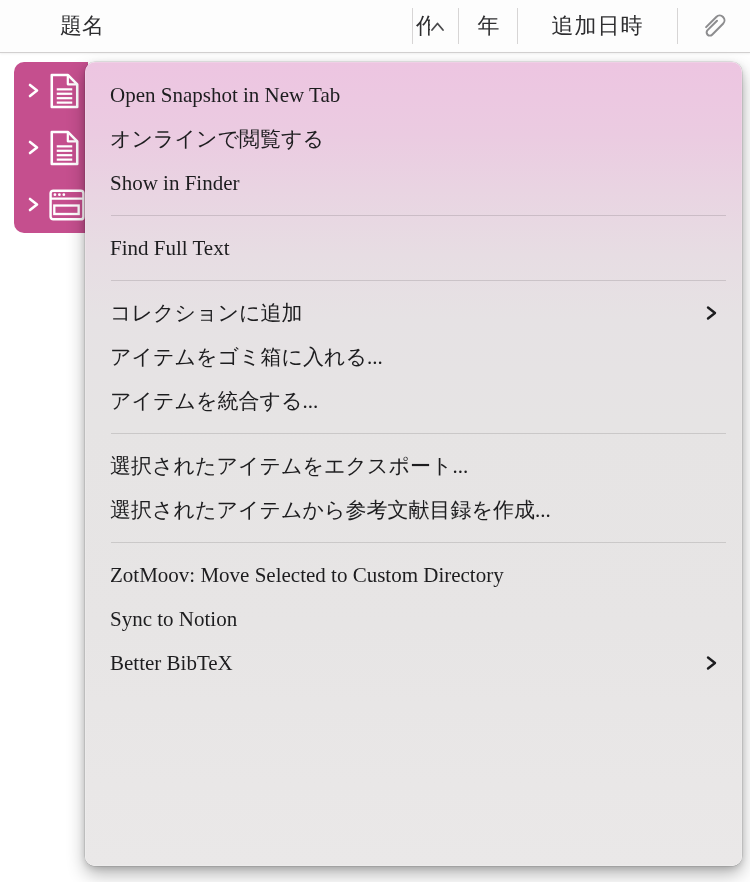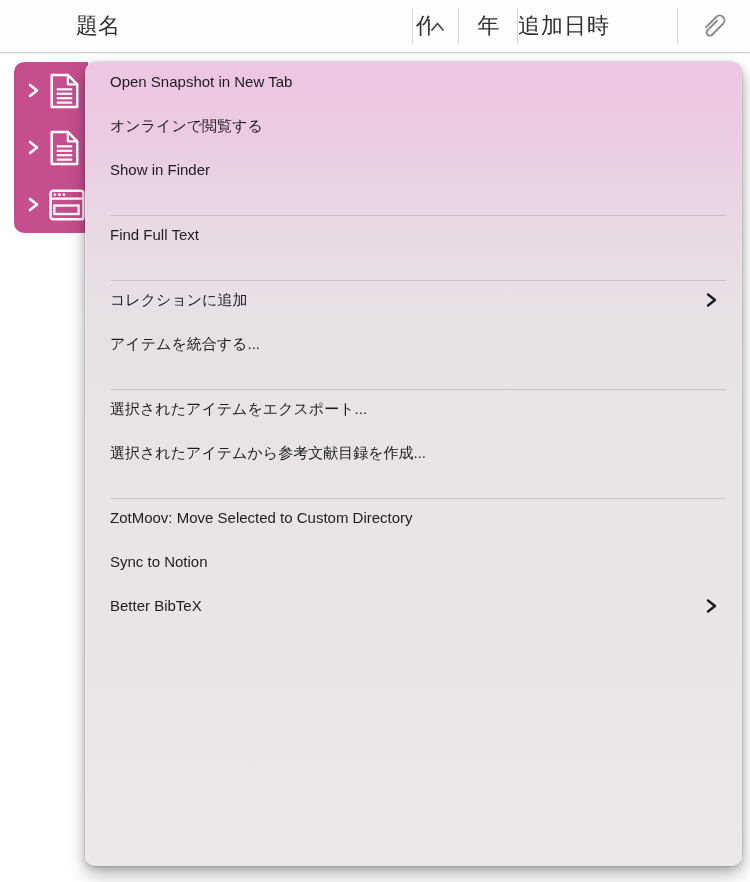--- a/index.html
+++ b/index.html
@@ -13,38 +13,38 @@
 
   
   .table-header{
     position:absolute; top:0; left:0; width:750px; height:53px;
     background:#fdfdfd;
     border-bottom:1px solid #d2d0d0;
     box-shadow:0 1px 2px rgba(0,0,0,0.06);
   }
   .col-title{
     position:absolute; left:60px; top:0; height:52px; line-height:52px;
-    font-size:22px; color:#2e2e30; white-space:nowrap;margin-left:16px;
+    font-size:22px; color:#2e2e30; white-space:nowrap;
   }
   .col-div{ position:absolute; top:8px; height:36px; width:1px; background:#d7d5d5; }
   .col-creator{
     position:absolute; left:416px; top:0; height:52px; width:42px;
     display:flex; align-items:center; justify-content:flex-start;
   }
   .creator-clip{
     display:inline-block; width:14px; overflow:hidden; white-space:nowrap;
     font-size:22px; color:#2e2e30;
   }
   .col-year{
     position:absolute; left:459px; top:0; width:59px; height:52px; line-height:52px;
     text-align:center; font-size:22px; color:#2e2e30;
   }
   .col-dateadded{
     position:absolute; left:518px; top:0; width:159px; height:52px; line-height:52px;
-    text-align:left; font-size:22px; color:#2e2e30; letter-spacing:1px; white-space:nowrap;
+    text-align:center; font-size:22px; color:#2e2e30; letter-spacing:1px; white-space:nowrap;
   }
   .col-attach{
     position:absolute; left:677px; top:0; width:73px; height:52px;
     display:flex; align-items:center; justify-content:center;
   }
 
   
   .selected-rows{
     position:absolute; left:14px; top:62px; width:74px;
     border-radius:10px 0 0 10px;
@@ -62,23 +62,23 @@
     background:linear-gradient(180deg,
       #edc5e1 0%, #ebcbe1 9%, #e9d4e2 16%, #e7dde3 24%,
       #e6e2e4 32%, #e6e4e4 45%, #e7e5e5 70%, #eae8e8 100%);
     box-shadow:
       0 0 0 0.5px rgba(0,0,0,0.15),
       inset 0 0 0 0.5px rgba(255,255,255,0.35),
       0 8px 18px rgba(0,0,0,0.30),
       0 2px 6px rgba(0,0,0,0.15);
   }
   .mi{
-    height:44px; display:flex; align-items:flex-start;
+    height:44px; display:flex; align-items:center;
     padding:0 24px 0 25px;
-    font-size:15px; color:#1d1d1f; white-space:nowrap;
+    font-size:21px; color:#1d1d1f; white-space:nowrap;font-family:Liberation Serif, serif;
   }
   .mi .lbl{ flex:1 1 auto; overflow:hidden; }
   .mi.disabled{ color:#b3b1b2; }
   .mi .sub{ display:flex; margin-left:12px; }
   .msep{
     height:1px; margin:10px 16px 10px 26px;
     background:rgba(0,0,0,0.12);
   }
 </style>
 </head>
@@ -193,20 +193,23 @@
 
   <div class="mi">
     <span class="lbl">コレクションに追加</span>
     <span class="sub">
       <svg width="13" height="18" viewBox="0 0 13 18">
           <polyline points="3,3.5 10,9 3,14.5" fill="none" stroke="#1d1d1f" stroke-width="2.4" stroke-linecap="round" stroke-linejoin="round"></polyline>
         </svg>
     </span>
   </div>
   <div class="mi">
+    <span class="lbl">アイテムをゴミ箱に入れる...</span>
+  </div>
+  <div class="mi">
     <span class="lbl">アイテムを統合する...</span>
   </div>
 
   <div class="msep"></div>
 
   <div class="mi">
     <span class="lbl">選択されたアイテムをエクスポート...</span>
   </div>
   <div class="mi">
     <span class="lbl">選択されたアイテムから参考文献目録を作成...</span>

